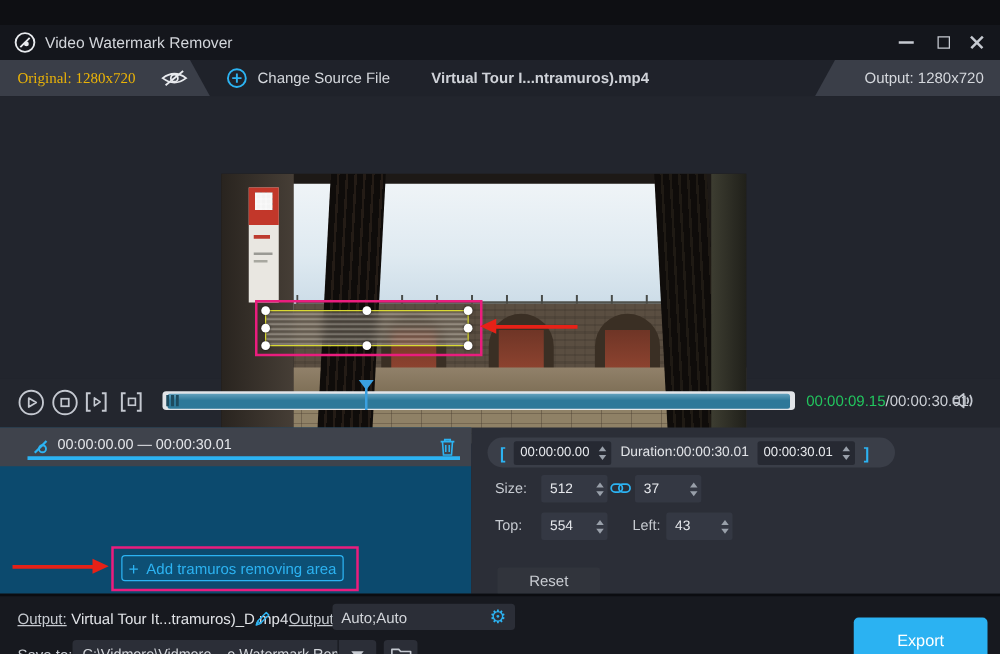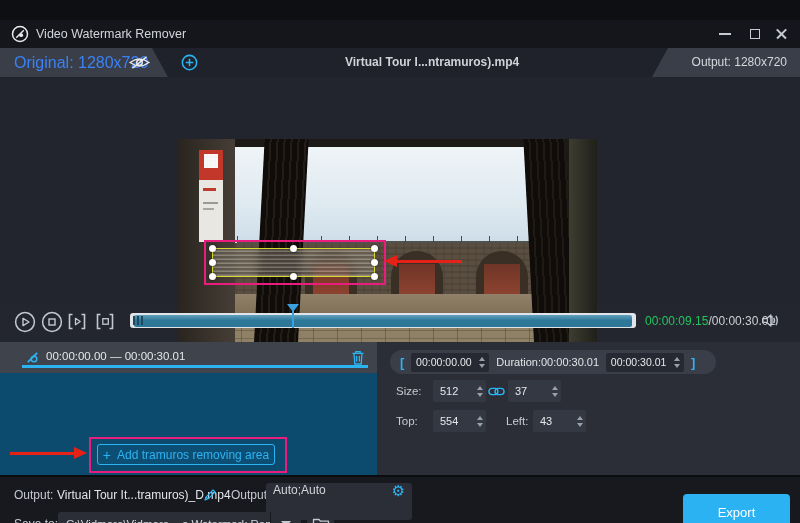--- a/index.html
+++ b/index.html
@@ -16,21 +16,21 @@
   .bar{width:12px;height:2px;background:#c6cad1;}
   .sq{width:10px;height:10px;border:1.5px solid #c6cad1;}
   .xwrap{position:relative;width:13px;height:13px;}
   .x1,.x2{position:absolute;left:0;top:5.5px;width:13px;height:1.6px;background:#c6cad1;}
   .x1{transform:rotate(45deg)}.x2{transform:rotate(-45deg)}
 
   
   .toolbar{position:absolute;left:0;top:28px;width:800px;height:29px;background:#1f222a;}
   .trap-left{position:absolute;left:0;top:0;width:172px;height:29px;background:#3a3e48;
              clip-path:polygon(0 0,152px 0,168px 29px,0 29px);}
-  .original-label{position:absolute;left:14px;top:0;line-height:29px;font-size:16px;color:#3b82f6;}
+  .original-label{position:absolute;left:14px;top:0;line-height:29px;font-size:12px;color:#eab308;font-family:Liberation Serif, serif;}
   .eye{position:absolute;left:128px;top:7px;width:23px;height:15px;}
   .plus-circle{position:absolute;left:181px;top:6px;width:17px;height:17px;}
   .change-source{position:absolute;left:206px;top:0;line-height:29px;font-size:12px;color:#d5d8dd;cursor:default;}
   .file-name{position:absolute;left:345px;top:0;line-height:29px;font-size:12px;color:#cfd2d8;font-weight:bold;}
   .file-meta{position:absolute;left:491px;top:0;line-height:29px;font-size:12px;color:#cfd2d8;}
   .trap-right{position:absolute;left:652px;top:0;width:148px;height:29px;background:#3a3e48;
               clip-path:polygon(16px 0,148px 0,148px 29px,0 29px);}
   .output-info{position:absolute;right:13px;top:0;line-height:29px;font-size:12px;color:#d5d8dd;}
 
   
@@ -127,26 +127,26 @@
   .lab-size{left:19px;top:38px}.lab-top{left:19px;top:68px}.lab-left{left:129px;top:68px}
   .sfield{position:absolute;display:flex;align-items:center;width:53px;height:22px;background:#343843;border-radius:2px;}
   .sfield .val{flex:1;padding-left:7px;font-size:11px;color:#e6e8ec;}
   .f-w{left:56px;top:38px}.f-h{left:131px;top:38px}.f-t{left:56px;top:68px}.f-l{left:156px;top:68px}
   .link{position:absolute;left:111px;top:42px;width:17px;height:13px;}
   .reset{position:absolute;left:21px;top:112px;width:82px;height:22px;background:#31343c;border-radius:2px;
          display:flex;align-items:center;justify-content:center;font-size:12px;color:#c9ccd2;cursor:default;}
 
   
   .bottom-bar{position:absolute;left:0;top:455px;width:800px;height:68px;background:#17191f;border-top:2px solid #0b0c10;}
-  .blabel{position:absolute;font-size:12px;color:#c6cad0;line-height:22px;}
+  .blabel{position:absolute;font-size:12px;color:#c6cad0;line-height:22px;text-decoration:underline;}
   .lab-outname{left:14px;top:7px}.lab-outfmt{left:231px;top:7px}.lab-saveto{left:14px;top:36px}
   .out-name{position:absolute;left:57px;top:7px;font-size:12px;color:#e2e4e8;line-height:22px;}
   .pencil{position:absolute;left:203px;top:11px;width:14px;height:14px;}
-  .fmt-field{position:absolute;left:266px;top:6px;width:146px;height:37px;background:#2b2e37;border-radius:3px;
-             display:flex;align-items:flex-start;padding:0 7px;gap:20px;}
+  .fmt-field{position:absolute;left:266px;top:6px;width:146px;height:21px;background:#2b2e37;border-radius:3px;
+             display:flex;align-items:center;padding:0 7px;gap:20px;}
   .fmt-value{flex:1;font-size:12px;color:#d2d5da;}
   .gear{color:#2cb3f2;font-size:15px;line-height:1;}
   .path-field{position:absolute;left:58px;top:35px;width:243px;height:23px;background:#2b2e37;border-radius:3px;
               display:flex;align-items:center;}
   .path-value{flex:1;padding-left:8px;font-size:11.5px;color:#d2d5da;white-space:nowrap;overflow:hidden;}
   .dd-divider{width:1px;height:23px;background:#17191f;}
   .dd-caret-wrap{width:30px;height:23px;display:flex;align-items:center;justify-content:center;}
   .caret{width:0;height:0;border-left:5px solid transparent;border-right:5px solid transparent;border-top:6px solid #c6cad1;}
   .folder-btn{position:absolute;left:307px;top:35px;width:27px;height:23px;background:#2b2e37;border-radius:3px;
               display:flex;align-items:center;justify-content:center;}
@@ -190,20 +190,21 @@
           <circle cx="12" cy="8" r="3" fill="none" stroke="#e8eaee" stroke-width="1.5"></circle>
           <path d="M4.5 14 L19.5 2" stroke="#e8eaee" stroke-width="1.6"></path>
         </svg>
     </span>
     <span class="plus-circle">
       <svg width="17" height="17" viewBox="0 0 20 20">
           <circle cx="10" cy="10" r="8.4" fill="none" stroke="#2cb3f2" stroke-width="1.8"></circle>
           <path d="M10 5.6 V14.4 M5.6 10 H14.4" stroke="#2cb3f2" stroke-width="1.8"></path>
         </svg>
     </span>
+    <span class="change-source">Change Source File</span>
     <span class="file-name">Virtual Tour I...ntramuros).mp4</span>
     <div class="trap-right"></div>
     <span class="output-info">Output: 1280x720</span>
   </div>
 
   <div class="stage">
     <div class="video">
       <div class="sky"></div>
       <div class="railing"></div>
       <div class="wall"></div>
@@ -367,20 +368,21 @@
     </span>
     <span class="plabel lab-left">Left:</span>
     <span class="sfield f-l">
       <span class="val">43</span>
       <span class="spin">
           <span class="tri-up"></span>
           <span class="tri-down"></span>
         </span>
     </span>
 
+    <div class="reset">Reset</div>
   </div>
 
   <div class="bottom-bar">
     <span class="blabel lab-outname">Output:</span>
     <span class="out-name">Virtual Tour It...tramuros)_D.mp4</span>
     <span class="pencil">
       <svg width="14" height="14" viewBox="0 0 14 14">
           <path d="M2 12 L3.2 8.8 L10 2 L12 4 L5.2 10.8 Z M3.2 8.8 L5.2 10.8" fill="none" stroke="#2cb3f2" stroke-width="1.2" stroke-linejoin="round"></path>
         </svg>
     </span>

